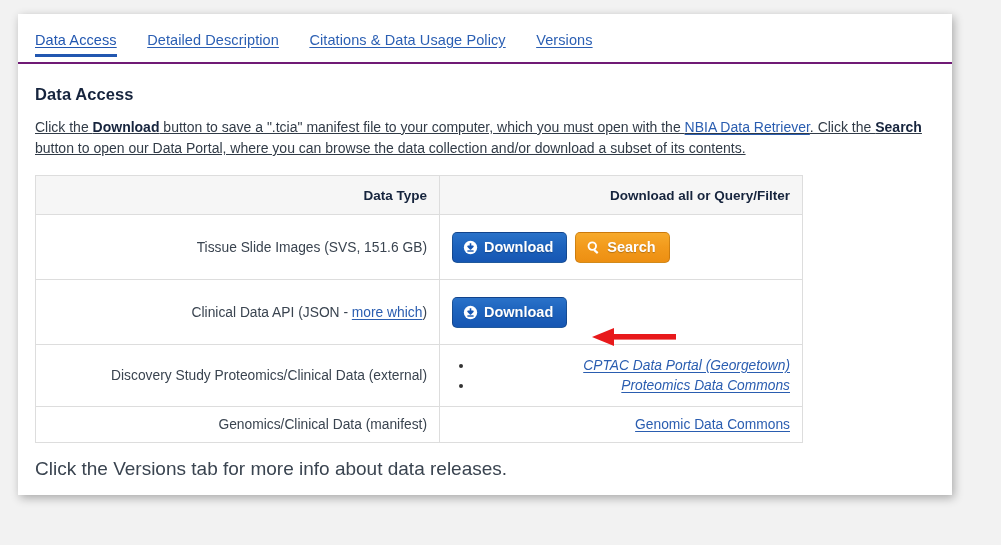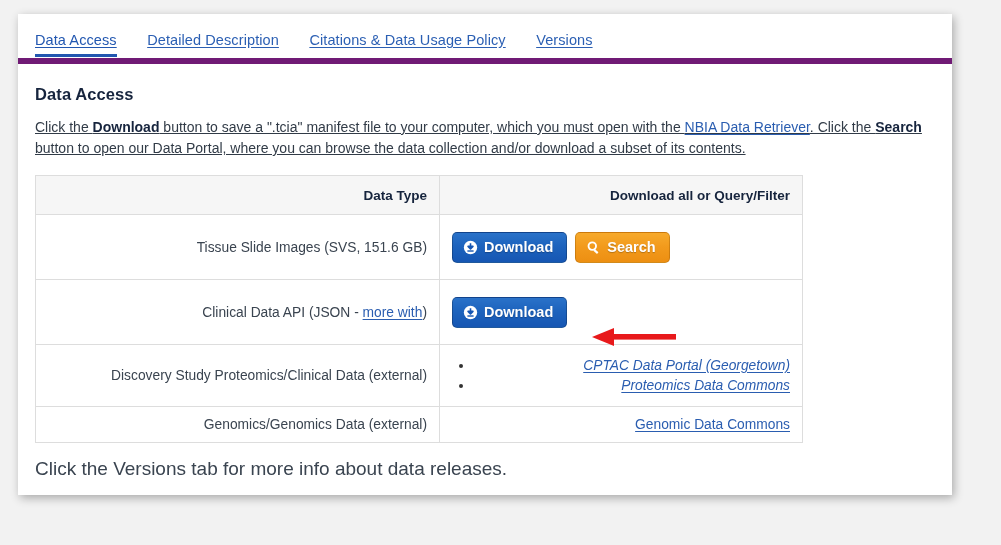--- a/index.html
+++ b/index.html
@@ -26,21 +26,21 @@
     background: #ffffff;
     box-shadow: 2px 3px 9px rgba(0,0,0,0.30);
   }
 
   
   .tabbar {
     position: relative;
     height: 33px;
     margin: 17px 0 0 0;
     padding: 0 0 0 17px;
-    border-bottom: 6px solid #701a75;
+    border-bottom: 2px solid #701a75;
     box-sizing: border-box;
   }
   .tab {
     display: inline-block;
     font-size: 14.5px;
     color: #2b5fb3;
     text-decoration: underline;
     text-underline-offset: 2px;
     margin-right: 26px;
     padding-bottom: 8px;
@@ -223,21 +223,21 @@
                     <circle cx="6.7" cy="6.5" r="4.0" fill="none" stroke="#ffffff" stroke-width="2"></circle>
                     <rect x="9.4" y="9.7" width="5.2" height="2.3" fill="#ffffff" transform="rotate(42 9.4 9.7)"></rect>
                   </svg>
                   <span>Search</span>
                 </span>
               </div>
             </td>
           </tr>
 
           <tr class="row-tall">
-            <td><span>Clinical Data API (JSON - </span><a class="link">more with</a><span>)</span></td>
+            <td><span>Clinical Data API (JSON - </span><a class="link">more which</a><span>)</span></td>
             <td>
               <div class="btnrow">
                 <span class="btn btn-download">
                   <svg class="ico" viewBox="0 0 16 16">
                     <circle cx="8" cy="8" r="7.1" fill="#ffffff"></circle>
                     <path d="M8 3.4v5.0M8 9.6 5.4 6.8h5.2z" fill="#1656b3" stroke="#1656b3" stroke-width="1.7" stroke-linejoin="round"></path>
                     <rect x="4.7" y="11" width="6.6" height="1.5" fill="#1656b3"></rect>
                   </svg>
                   <span>Download</span>
                 </span>
@@ -249,21 +249,21 @@
             <td>Discovery Study Proteomics/Clinical Data (external)</td>
             <td>
               <ul class="links">
                 <li><a class="link">CPTAC Data Portal (Georgetown)</a></li>
                 <li><a class="link">Proteomics Data Commons</a></li>
               </ul>
             </td>
           </tr>
 
           <tr>
-            <td>Genomics/Genomics Data (external)</td>
+            <td>Genomics/Clinical Data (manifest)</td>
             <td>
               <a class="link">Genomic Data Commons</a>
             </td>
           </tr>
 
         </tbody>
       </table>
 
       <p class="footnote">Click the Versions tab for more info about data releases.</p>
     </div>

